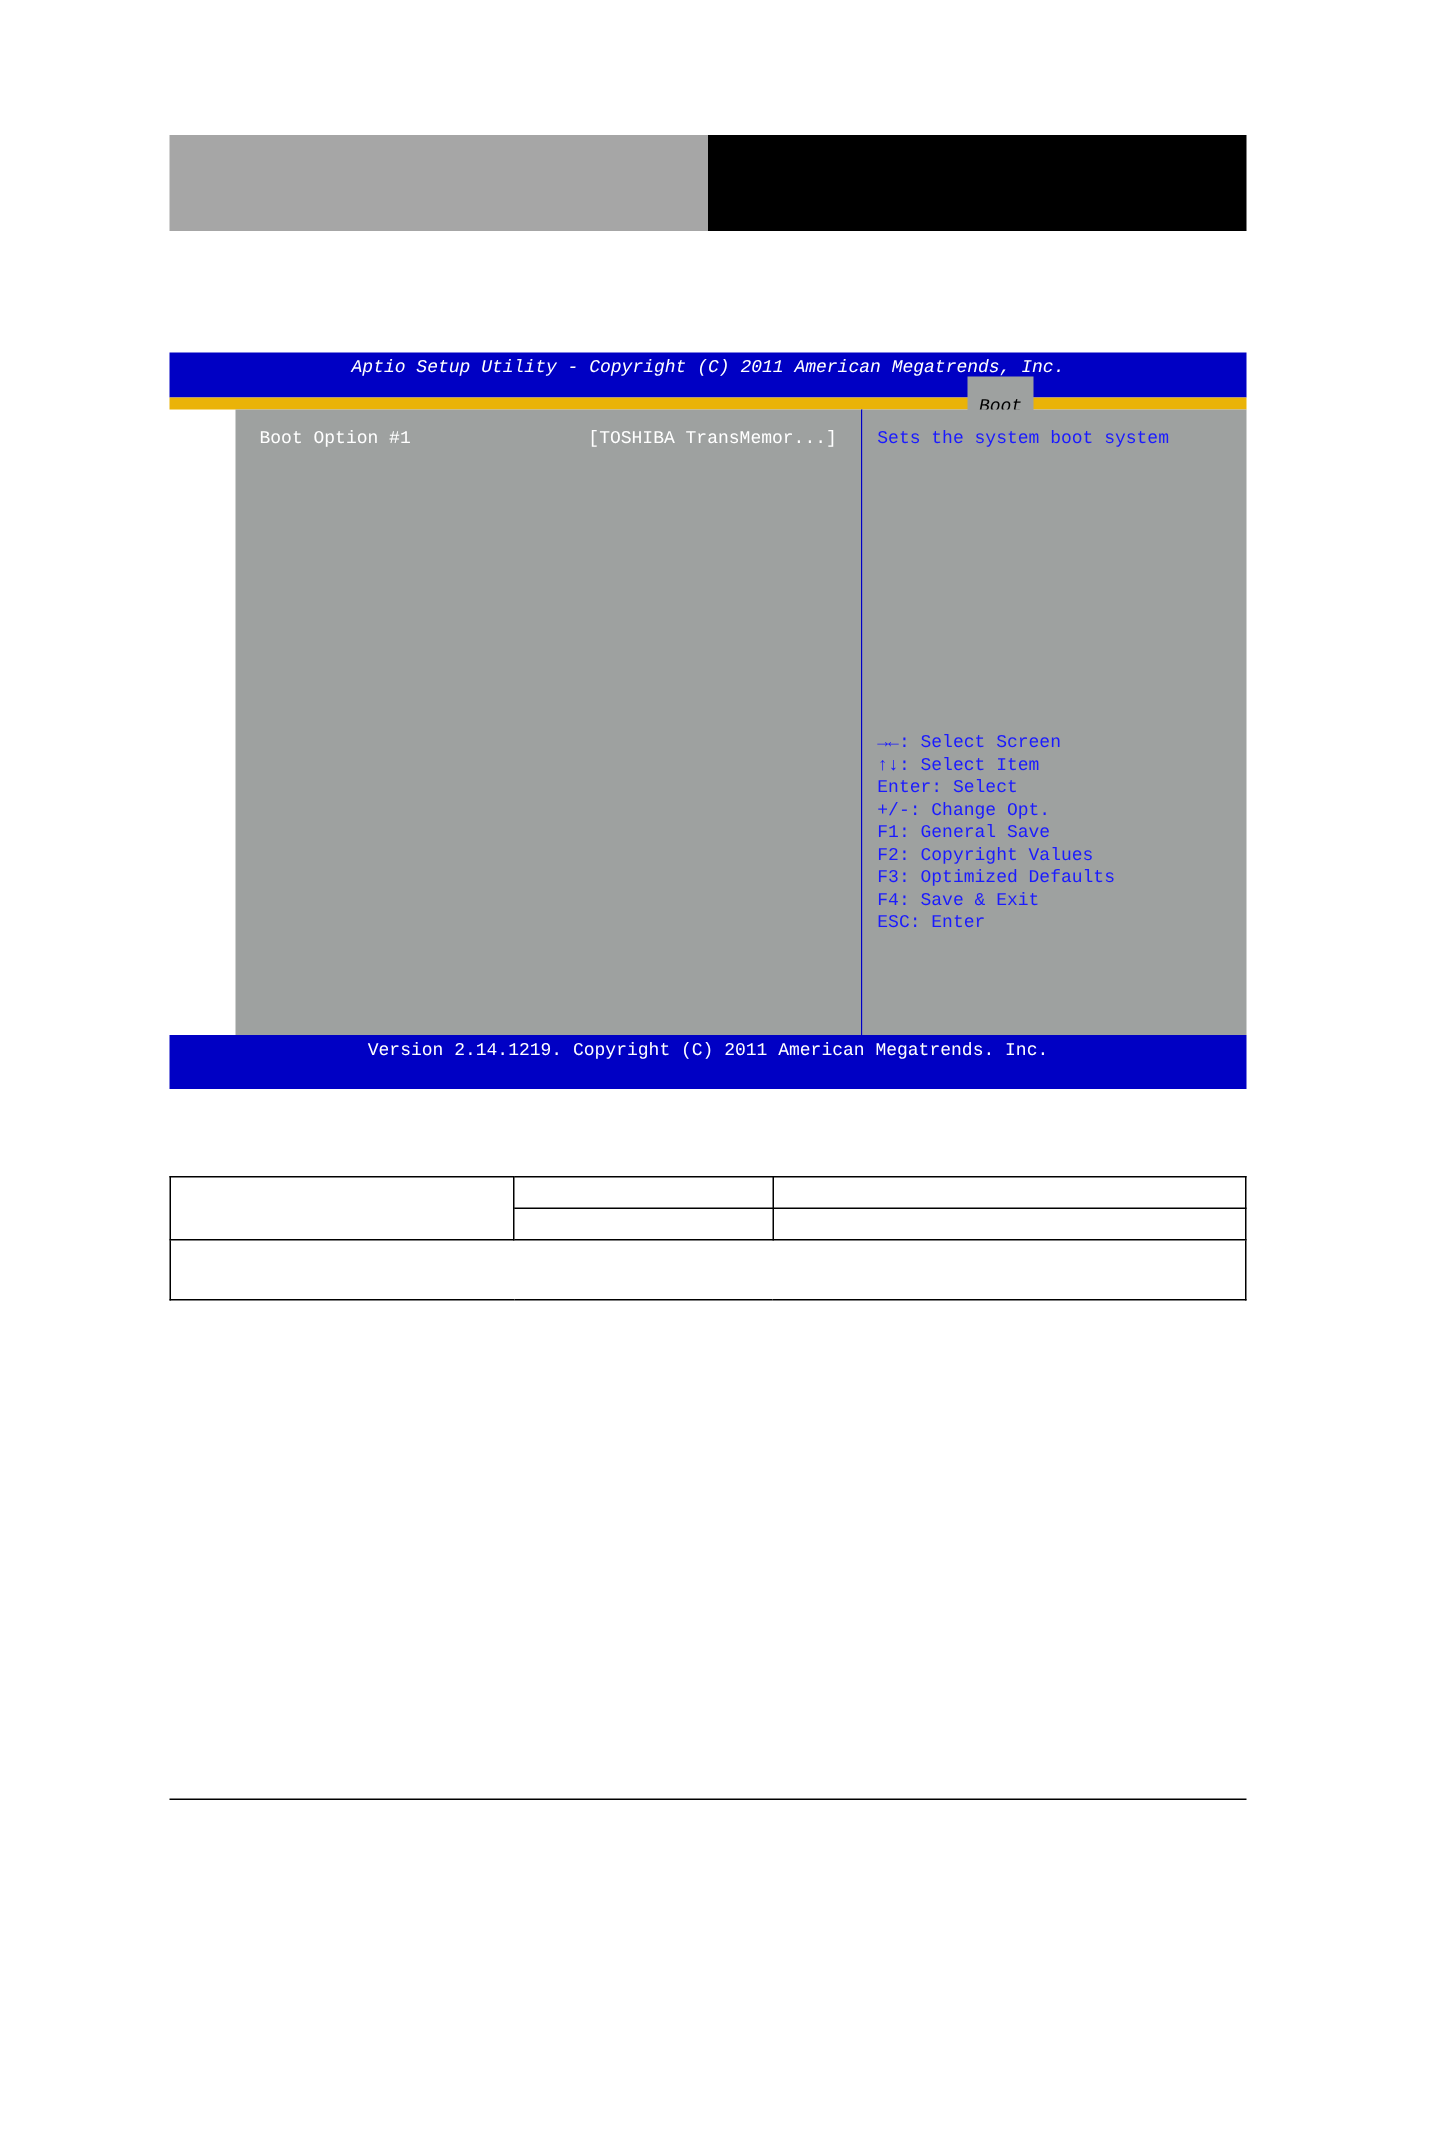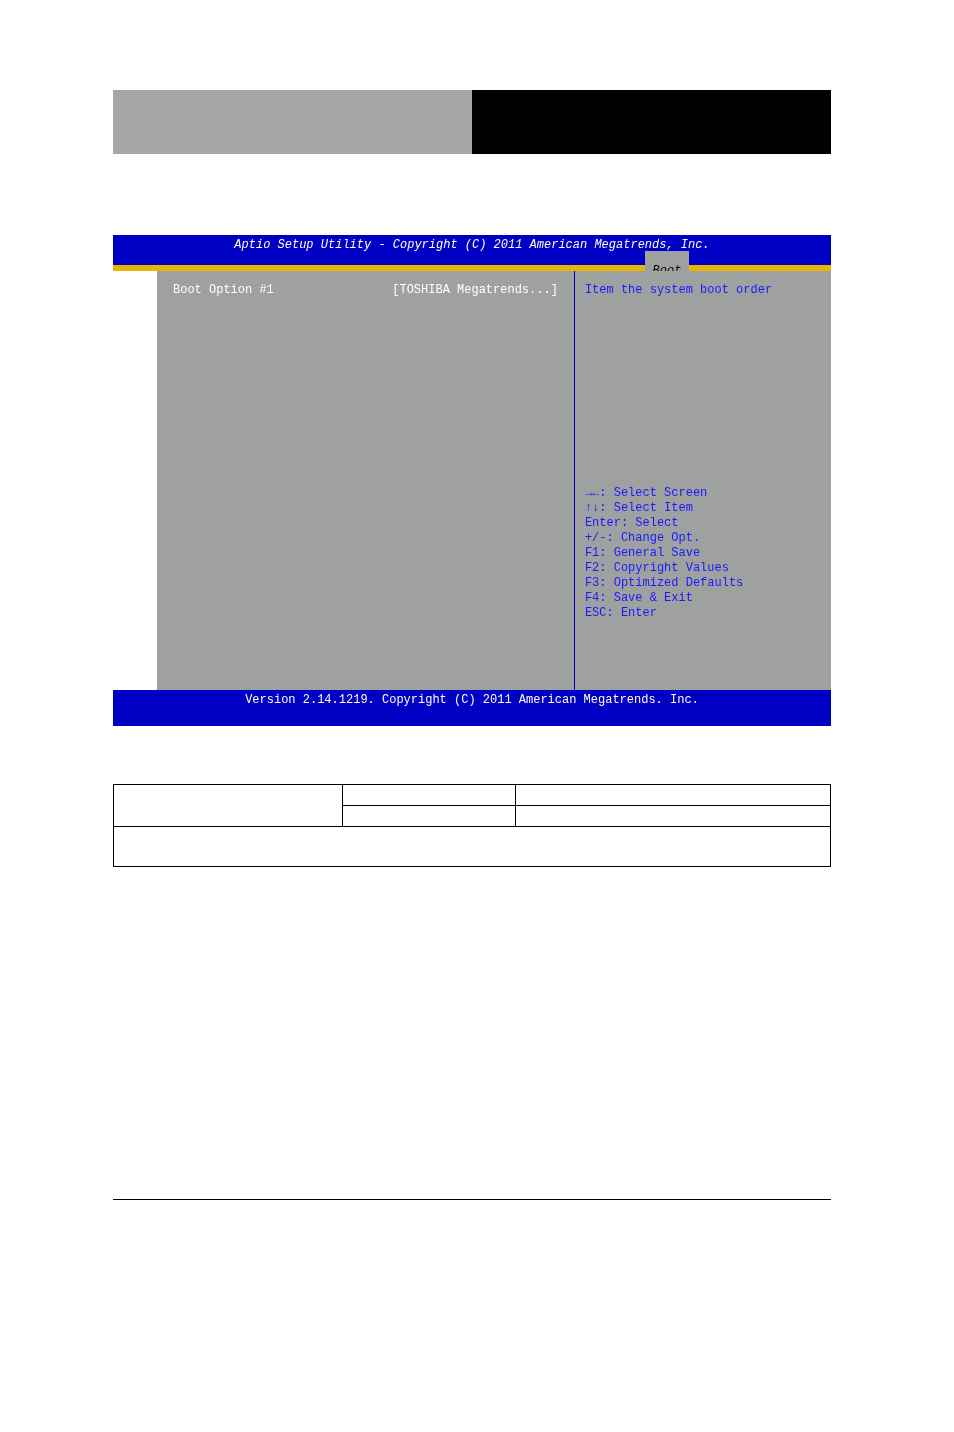--- a/index.html
+++ b/index.html
@@ -49,21 +49,21 @@
     color: #000000;
     display: inline-block;
     padding: 12px 8px;
     margin-top: -2px;
     position: relative;
     left: 195px;
   }
   .bios-body {
     display: flex;
     height: 425px;
-    border-top: 6px solid #eab308;
+    border-top: 8px solid #eab308;
     padding-left: 44px;
   }
   .bios-left {
     width: 62%;
     background: #9ea1a0;
     color: #ffffff;
     padding: 12px 16px;
     position: relative;
     border-right: 1px solid #0000c4;
   }
@@ -132,25 +132,25 @@
 
 <div class="bios-screenshot">
   <div class="bios-title">
     <span>Aptio Setup Utility - Copyright (C) 2011 American Megatrends, Inc.</span><br>
     <span class="bios-tab">Boot</span>
   </div>
   <div class="bios-body">
     <div class="bios-left">
       <div class="boot-row">
         <span>Boot Option #1</span>
-        <span>[TOSHIBA Megatrends...]</span>
+        <span>[TOSHIBA TransMemor...]</span>
       </div>
     </div>
     <div class="bios-right">
-      <div class="help-top">Item the system boot order</div>
+      <div class="help-top">Sets the system boot system</div>
       <div class="help-bottom">
         <div>→←: Select Screen</div>
         <div>↑↓: Select Item</div>
         <div>Enter: Select</div>
         <div>+/-: Change Opt.</div>
         <div>F1: General Save</div>
         <div>F2: Copyright Values</div>
         <div>F3: Optimized Defaults</div>
         <div>F4: Save &amp; Exit</div>
         <div>ESC: Enter</div>

